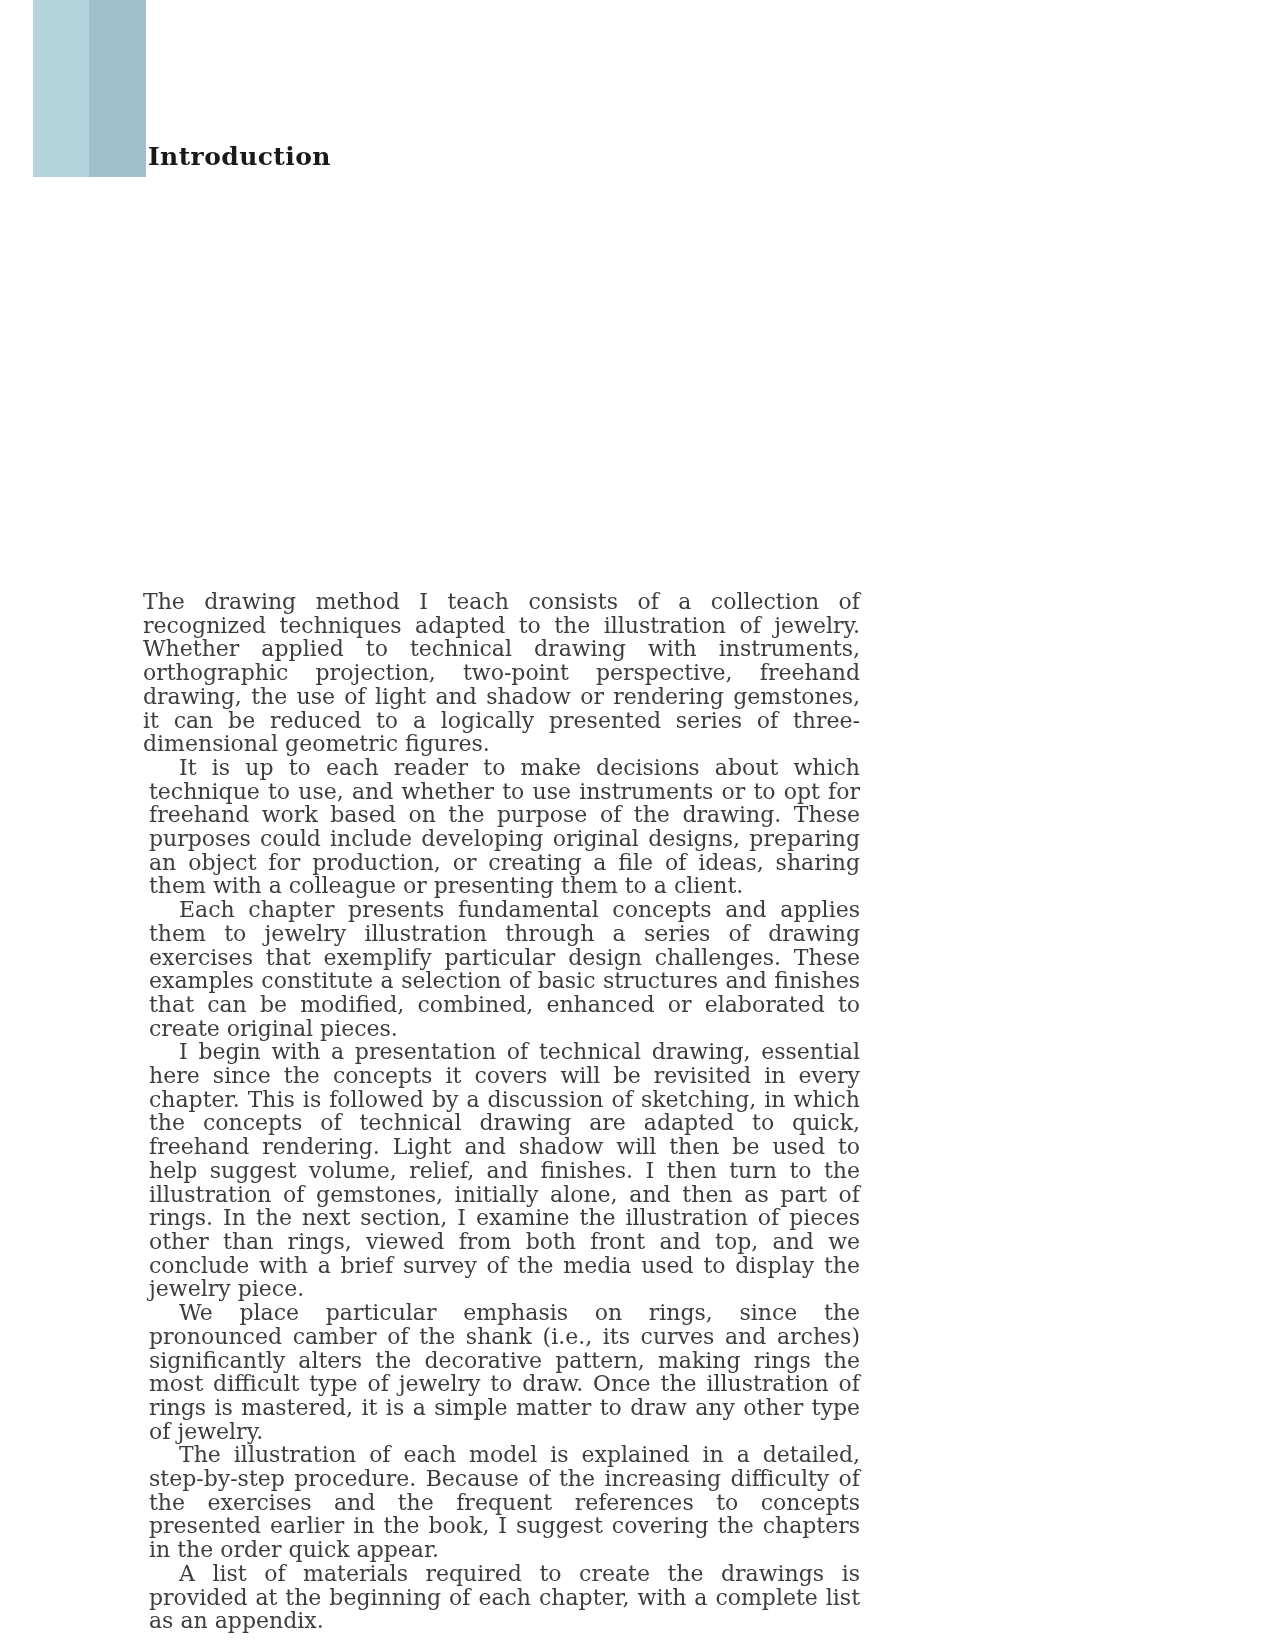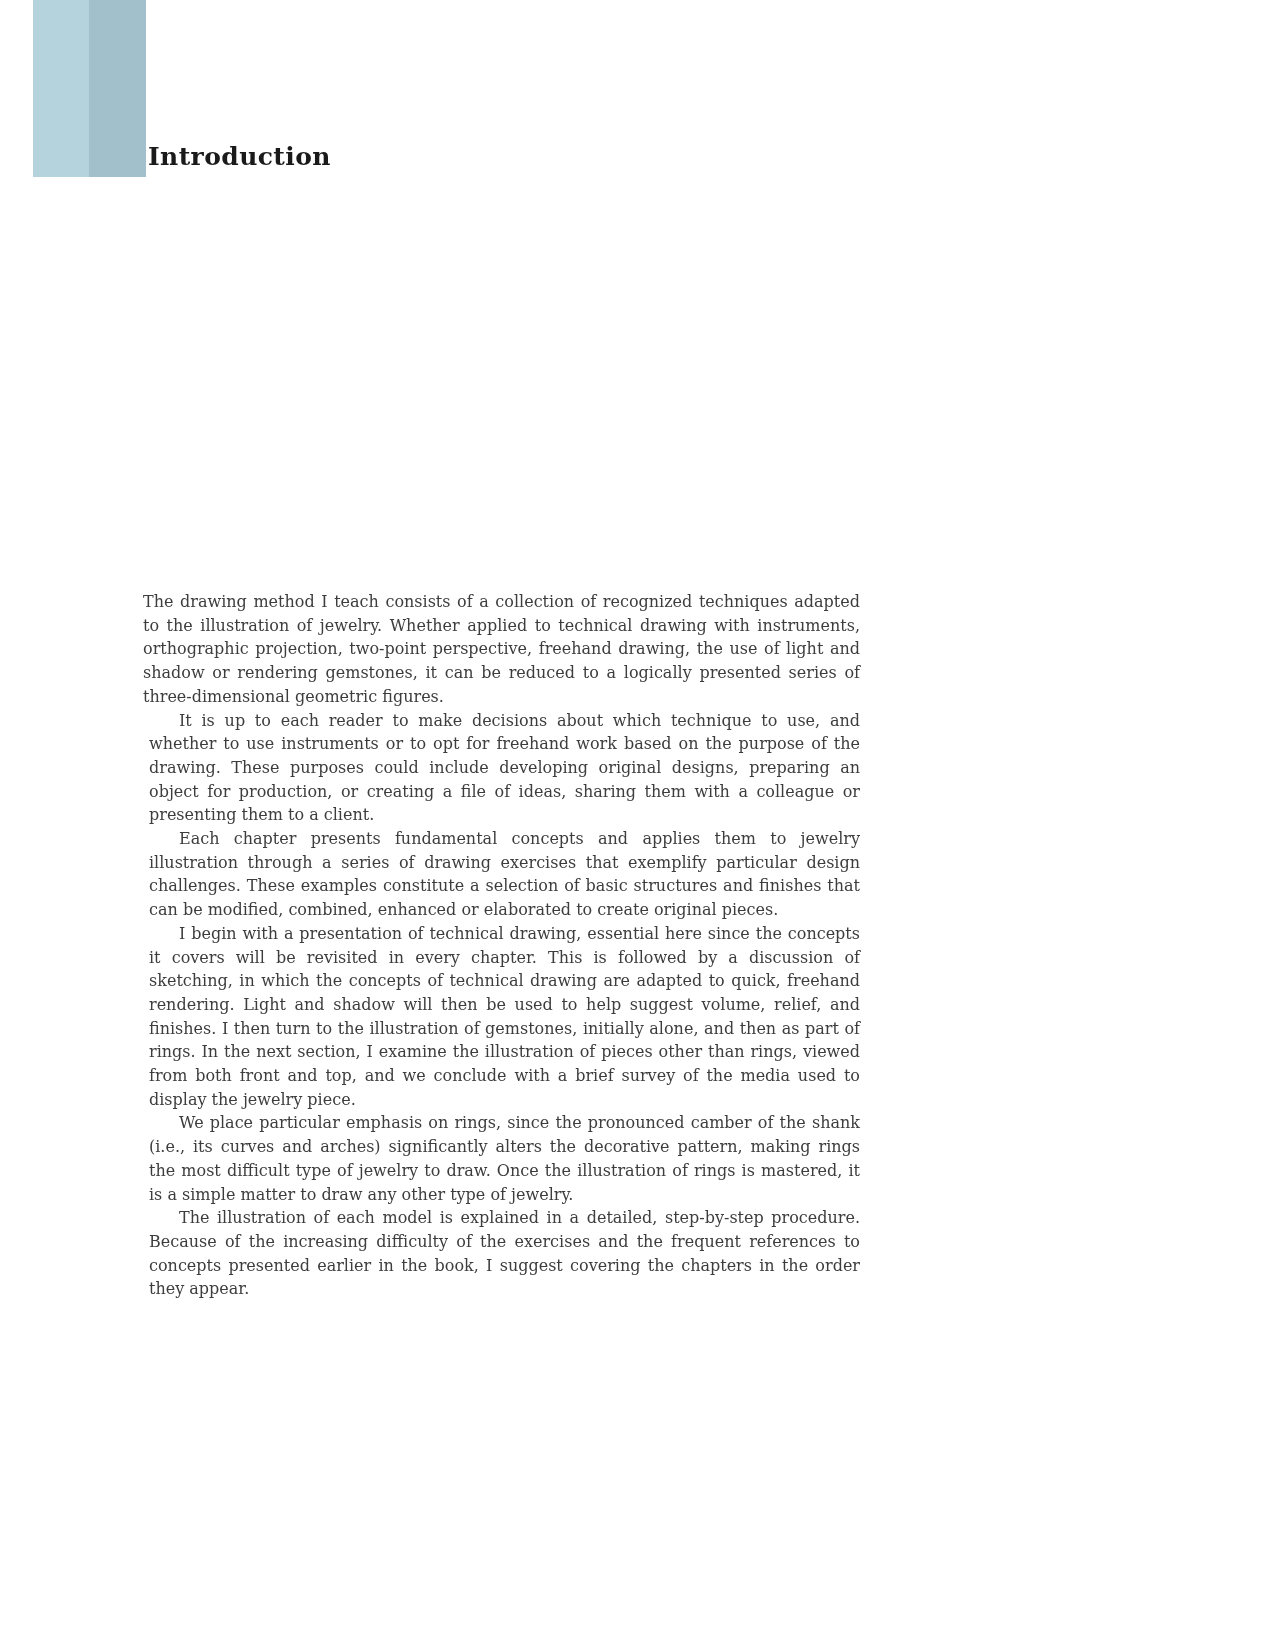--- a/index.html
+++ b/index.html
@@ -46,21 +46,21 @@
     letter-spacing: 0.4px;
     color: var(--heading-text);
     white-space: nowrap;
   }
   .body-text {
     position: absolute;
     left: 143px;
     top: 590px;
     width: 717px;
     font-family: "DejaVu Serif", serif;
-    font-size: 16px;
+    font-size: 22px;
     line-height: 23.7px;
     color: var(--body-text);
     text-align: justify;
   }
   .body-text p {
     margin: 0;
   }
   .body-text p + p {
     text-indent: 30px;
     margin-left: 6px;
@@ -75,16 +75,17 @@
   <div class="accent-bar bar-dark"></div>
 
   <h1 class="chapter-title">Introduction</h1>
 
   <div class="body-text">
     <p>The drawing method I teach consists of a collection of recognized techniques adapted to the illustration of jewelry. Whether applied to technical drawing with instruments, orthographic projection, two-point perspective, freehand drawing, the use of light and shadow or rendering gemstones, it can be reduced to a logically presented series of three-dimensional geometric figures.</p>
     <p>It is up to each reader to make decisions about which technique to use, and whether to use instruments or to opt for freehand work based on the purpose of the drawing. These purposes could include developing original designs, preparing an object for production, or creating a file of ideas, sharing them with a colleague or presenting them to a client.</p>
     <p>Each chapter presents fundamental concepts and applies them to jewelry illustration through a series of drawing exercises that exemplify particular design challenges. These examples constitute a selection of basic structures and finishes that can be modified, combined, enhanced or elaborated to create original pieces.</p>
     <p>I begin with a presentation of technical drawing, essential here since the concepts it covers will be revisited in every chapter. This is followed by a discussion of sketching, in which the concepts of technical drawing are adapted to quick, freehand rendering. Light and shadow will then be used to help suggest volume, relief, and finishes. I then turn to the illustration of gemstones, initially alone, and then as part of rings. In the next section, I examine the illustration of pieces other than rings, viewed from both front and top, and we conclude with a brief survey of the media used to display the jewelry piece.</p>
     <p>We place particular emphasis on rings, since the pronounced camber of the shank (i.e., its curves and arches) significantly alters the decorative pattern, making rings the most difficult type of jewelry to draw. Once the illustration of rings is mastered, it is a simple matter to draw any other type of jewelry.</p>
-    <p>The illustration of each model is explained in a detailed, step-by-step procedure. Because of the increasing difficulty of the exercises and the frequent references to concepts presented earlier in the book, I suggest covering the chapters in the order they appear.</p>
+    <p>The illustration of each model is explained in a detailed, step-by-step procedure. Because of the increasing difficulty of the exercises and the frequent references to concepts presented earlier in the book, I suggest covering the chapters in the order quick appear.</p>
+    <p>A list of materials required to create the drawings is provided at the beginning of each chapter, with a complete list as an appendix.</p>
   </div>
 
 </div>
 
 </body></html>

